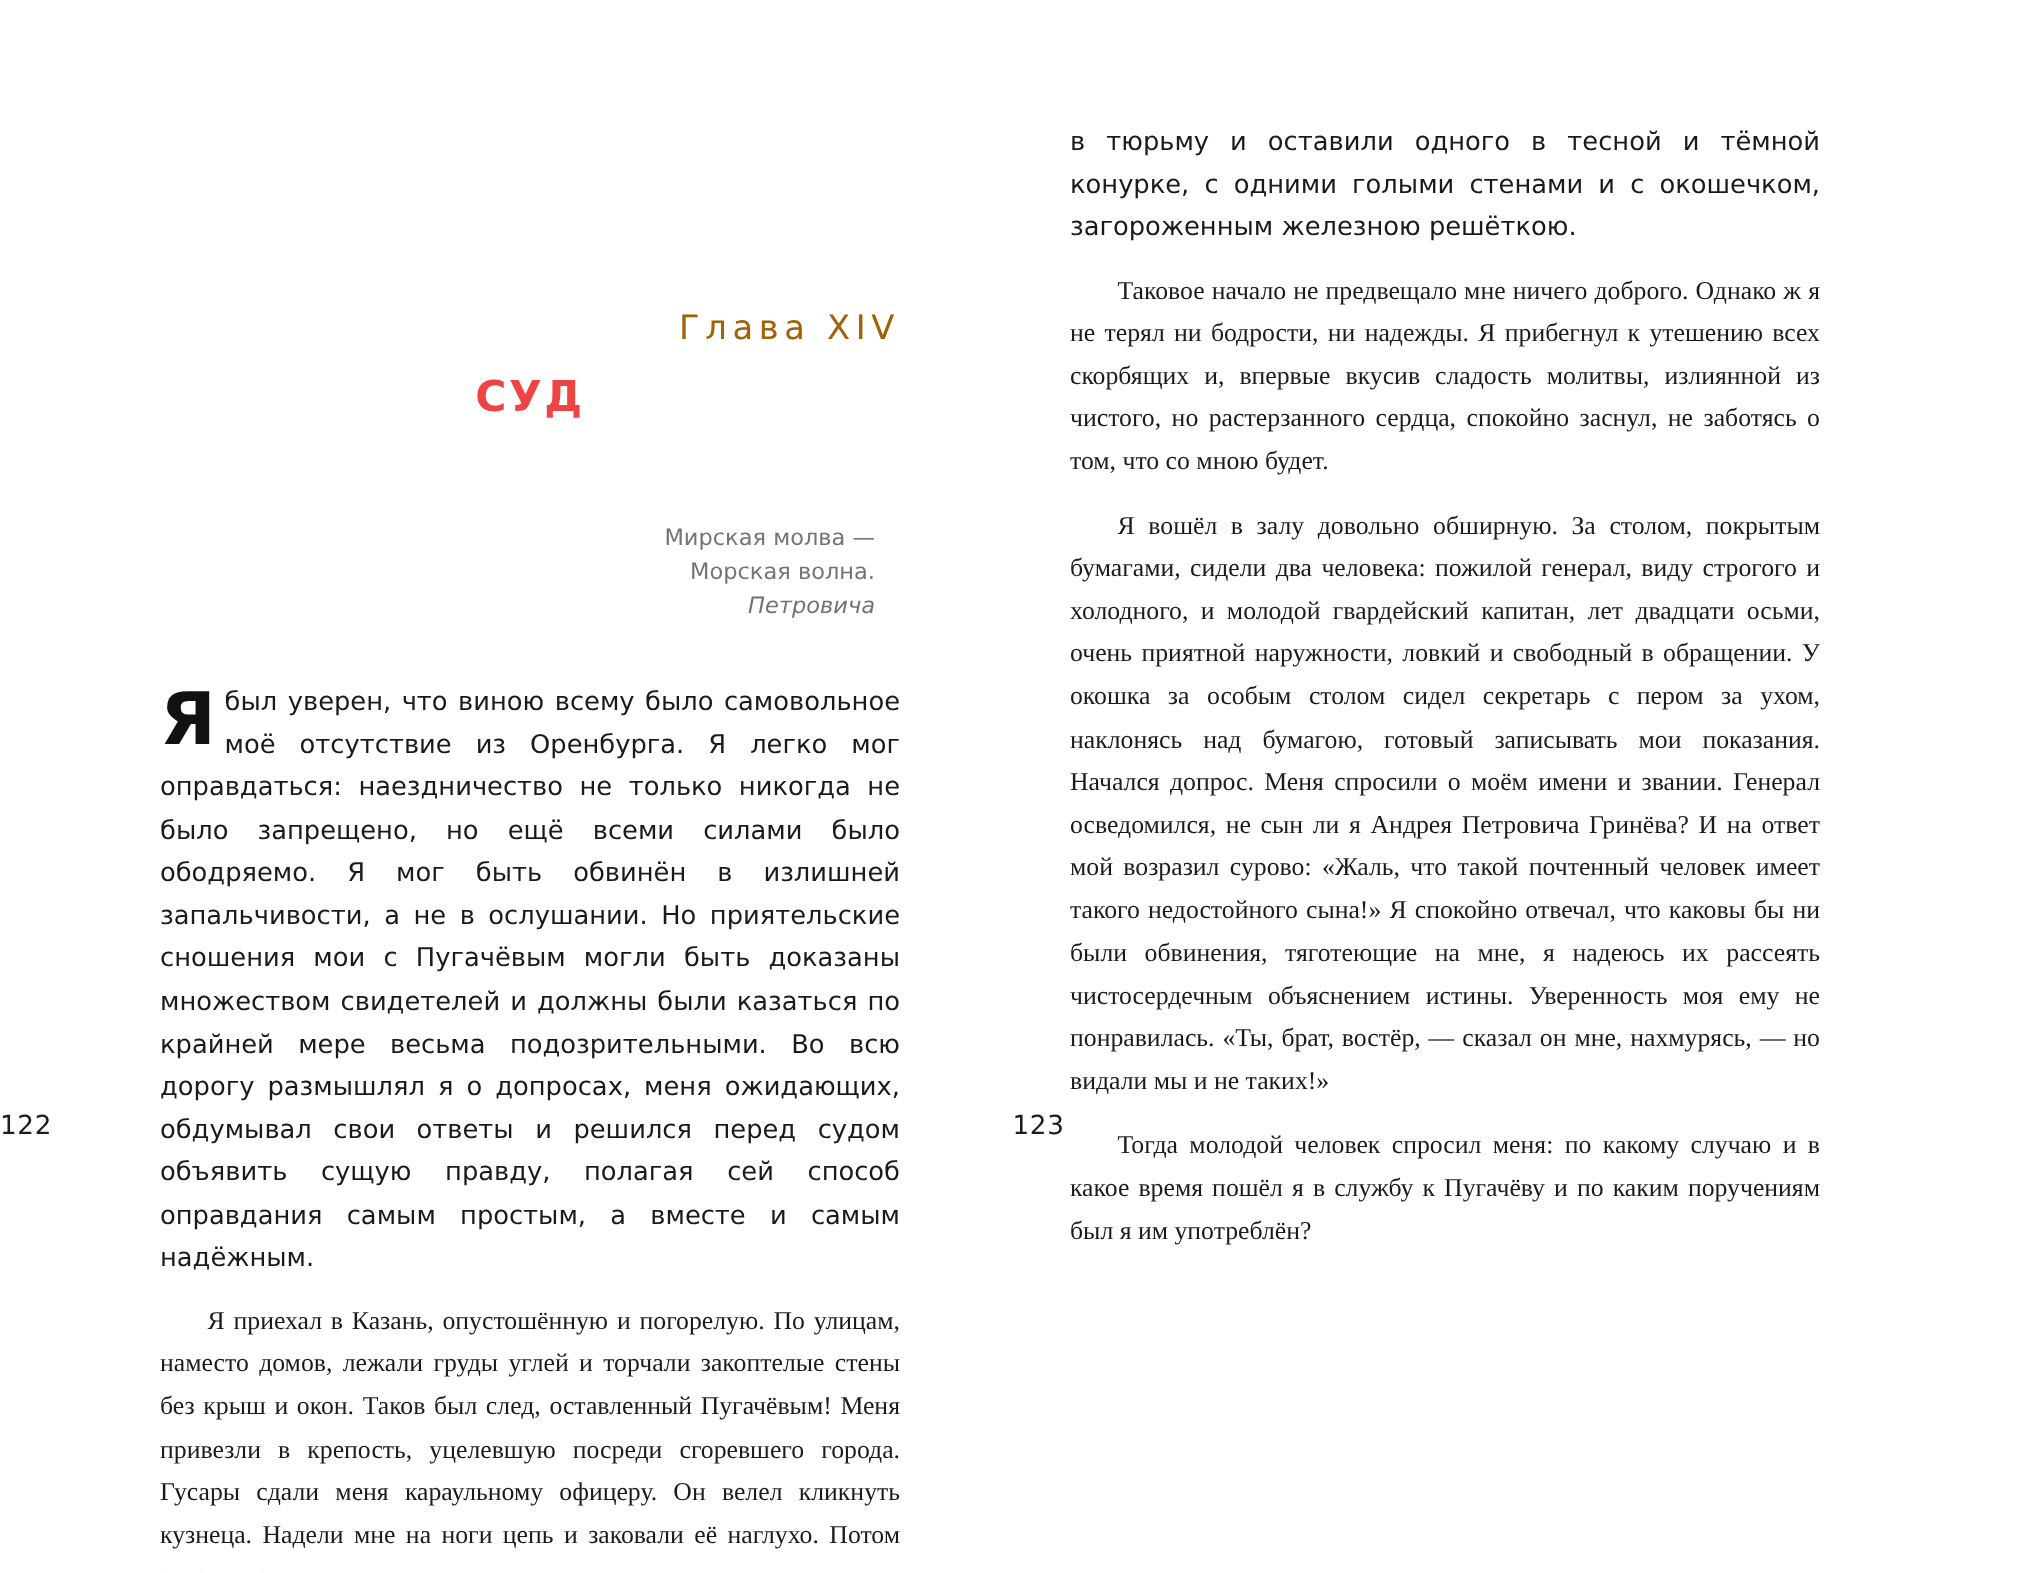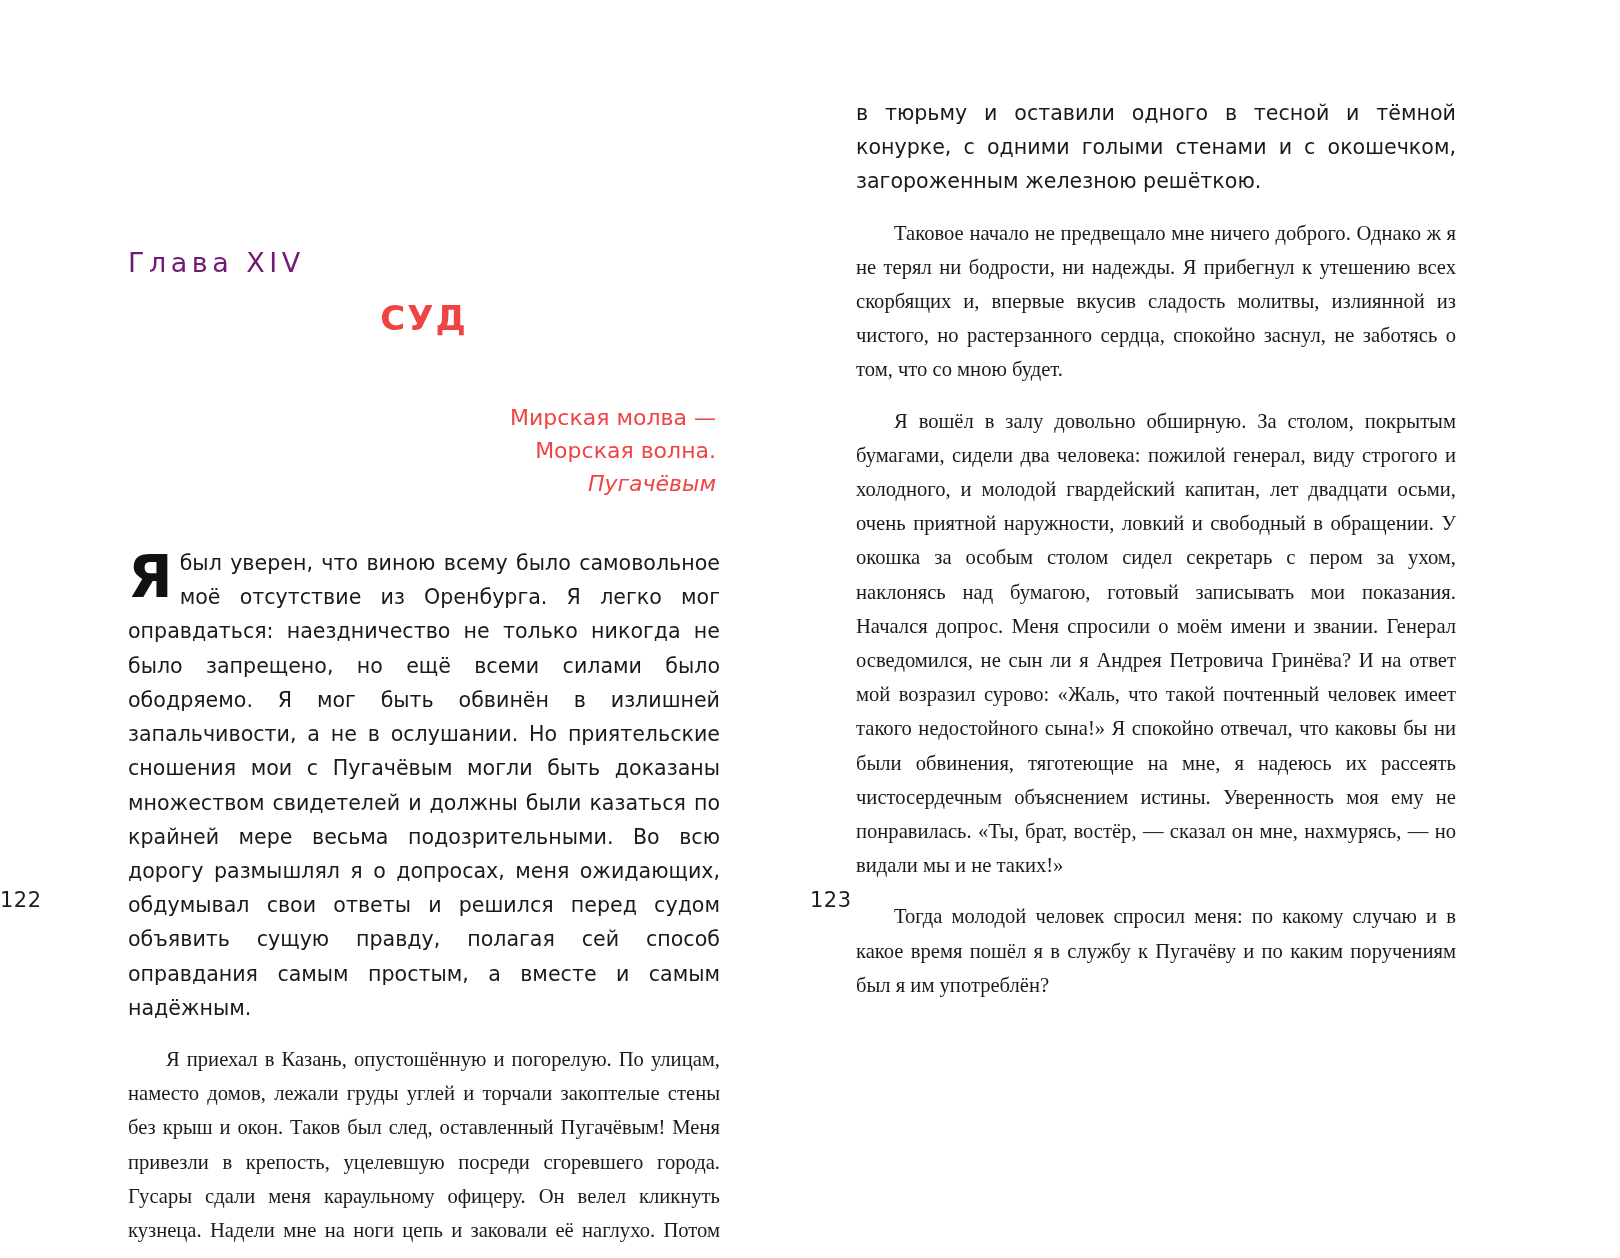--- a/index.html
+++ b/index.html
@@ -51,46 +51,46 @@
   .chapter-head {
     margin: 0;
     padding: 0;
   }
   .chapter-number {
     margin: 0;
     padding: 0;
     font-size: 27px;
     font-weight: 400;
     letter-spacing: 4.5px;
-    text-align: left;
-    color: #701a75;
+    text-align: right;
+    color: #a16207;
     padding-top: 152px;
     line-height: 1.1;
   }
   .chapter-title {
     margin: 0;
     padding: 0;
     font-size: 34px;
     font-weight: 700;
     letter-spacing: 2px;
     text-align: center;
     color: #ef4444;
     padding-top: 22px;
     line-height: 1.1;
   }
 
   
   .epigraph {
-    margin: 0;
+    margin: 16px;
     padding-top: 64px;
     padding-right: 4px;
     text-align: right;
-    font-size: 22px;
+    font-size: 18px;
     line-height: 1.5;
-    color: #ef4444;
+    color: #737373;
   }
   .epigraph-line { display: block; white-space: nowrap; }
   .epigraph-source {
     display: block;
     font-style: italic;
     white-space: nowrap;
   }
 
   
   .body-text { margin-top: 46px; }
@@ -144,21 +144,21 @@
     <div class="column column-left">
 
       <div class="chapter-head">
         <div class="chapter-number">Глава XIV</div>
         <div class="chapter-title">СУД</div>
       </div>
 
       <div class="epigraph">
         <span class="epigraph-line">Мирская молва —</span>
         <span class="epigraph-line">Морская волна.</span>
-        <span class="epigraph-source">Пугачёвым</span>
+        <span class="epigraph-source">Петровича</span>
       </div>
 
       <div class="body-text">
         <p class="para first dropcap-para"><span class="dropcap">Я</span><span>был уверен, что виною всему было самовольное моё отсутствие из Оренбурга. Я легко мог оправдаться: наездничество не только никогда не было запрещено, но ещё всеми силами было ободряемо. Я мог быть обвинён в излишней запальчивости, а не в ослушании. Но приятельские сношения мои с Пугачёвым могли быть доказаны множеством свидетелей и должны были казаться по крайней мере весьма подозрительными. Во всю дорогу размышлял я о допросах, меня ожидающих, обдумывал свои ответы и решился перед судом объявить сущую правду, полагая сей способ оправдания самым простым, а вместе и самым надёжным.</span></p>
         <p class="para"><span>Я приехал в Казань, опустошённую и погорелую. По улицам, наместо домов, лежали груды углей и торчали закоптелые стены без крыш и окон. Таков был след, оставленный Пугачёвым! Меня привезли в крепость, уцелевшую посреди сгоревшего города. Гусары сдали меня караульному офицеру. Он велел кликнуть кузнеца. Надели мне на ноги цепь и заковали её наглухо. Потом отвели меня</span></p>
       </div>
 
     </div>
     <div class="folio folio-left">122</div>
   </div>

